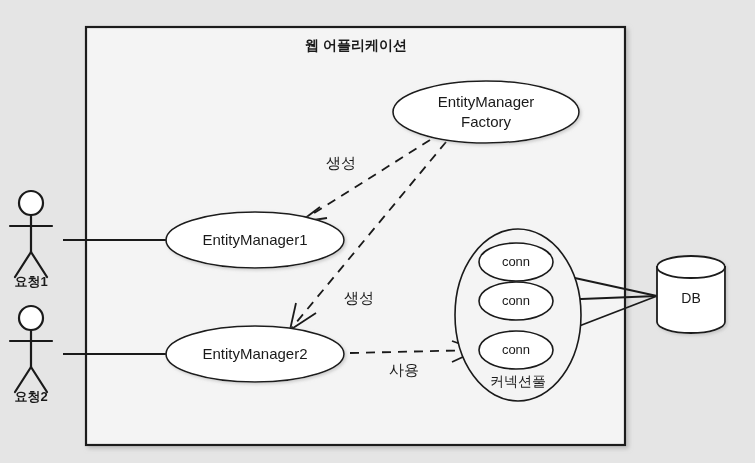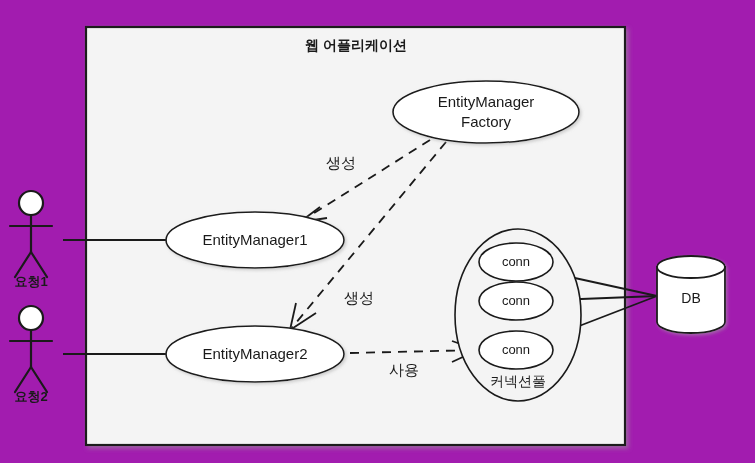--- a/index.html
+++ b/index.html
@@ -4,21 +4,21 @@
 <style>
   html, body {
     margin: 0;
     padding: 0;
     background: #ffffff;
   }
   #canvas {
     position: relative;
     width: 755px;
     height: 463px;
-    background: #a21caf;
+    background: #e5e5e5;
     font-family: "Liberation Sans", "DejaVu Sans", sans-serif;
     overflow: hidden;
   }
   #diagram-svg {
     position: absolute;
     left: 0;
     top: 0;
     width: 755px;
     height: 463px;
   }

